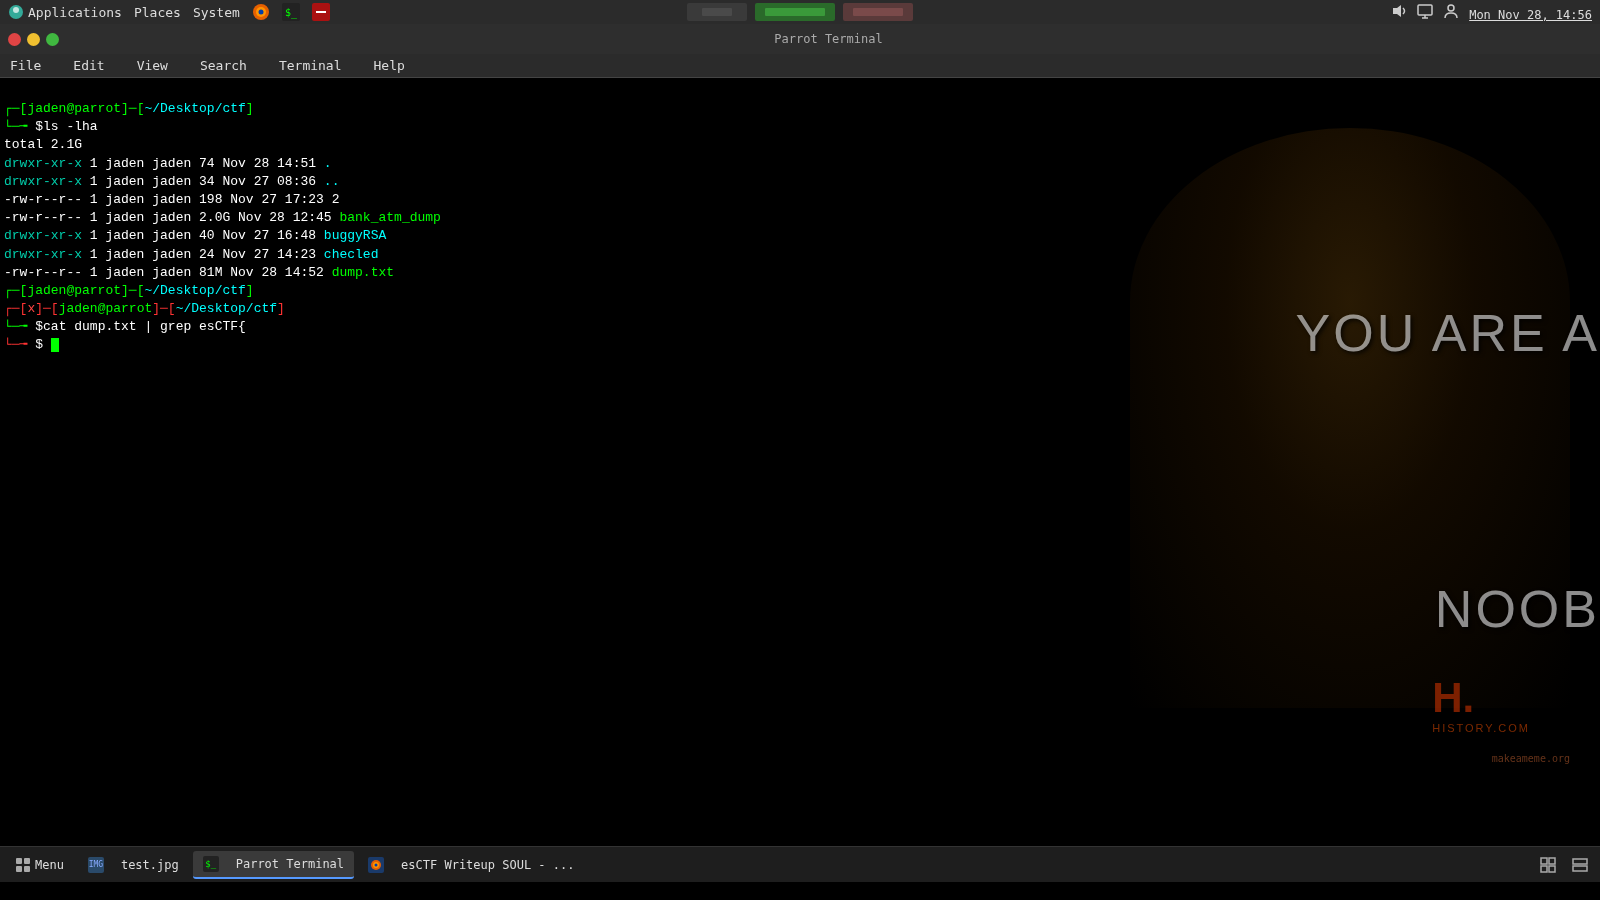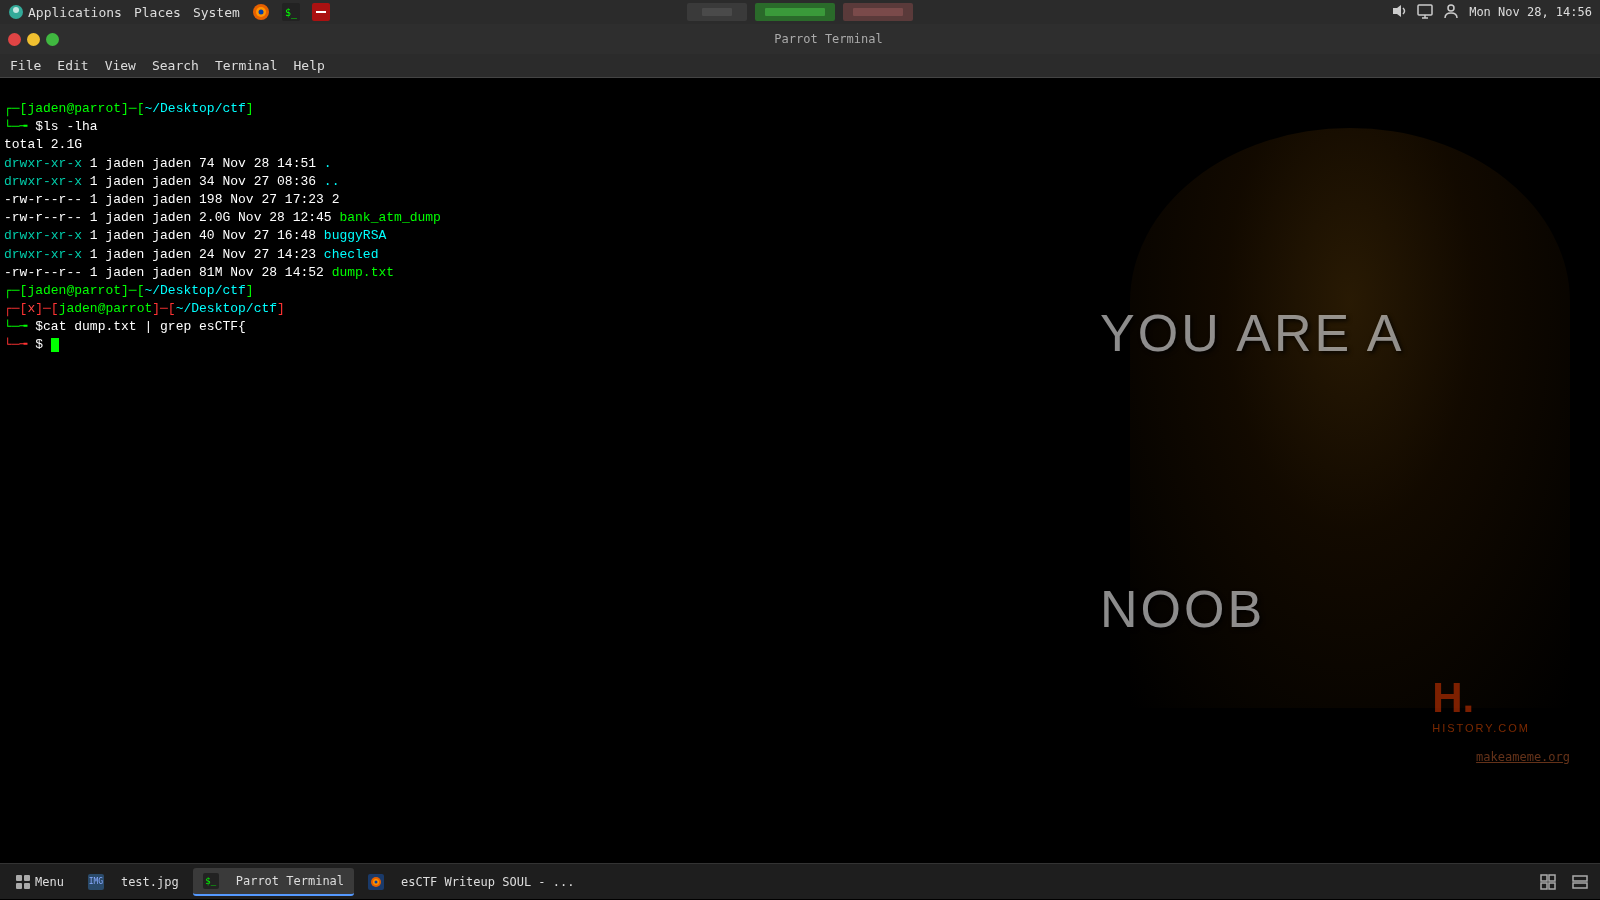--- a/index.html
+++ b/index.html
@@ -39,24 +39,25 @@
     }
     #top-bar-center {
       position: absolute;
       left: 50%;
       transform: translateX(-50%);
       color: #ddd;
       font-size: 13px;
     }
     #top-bar-right {
       display: flex;
-      align-items: center;
+      align-items: flex-end;
       gap: 10px;
       color: #ddd;
       font-size: 12px;
+      text-decoration: underline;
     }
 
     
     #window {
       width: 100%;
       background: #1a1a1a;
       border: none;
     }
     #window-titlebar {
       height: 30px;
@@ -76,21 +77,21 @@
     .btn-min { background: #f0c030; }
     .btn-max { background: #40b840; }
 
     
     #menu-bar {
       height: 24px;
       background: #2b2b2b;
       display: flex;
       align-items: center;
       padding: 0 4px;
-      gap: 4px;
+      gap: 20px;
       border-bottom: 1px solid #444;
     }
     .menu-item {
       color: #ddd;
       font-size: 13px;
       padding: 2px 6px;
       cursor: pointer;
     }
 
     
@@ -103,21 +104,21 @@
     }
 
     #meme-overlay {
       position: absolute;
       right: 0;
       top: 0;
       width: 500px;
       height: 100%;
       display: flex;
       flex-direction: column;
-      align-items: flex-start;
+      align-items: flex-end;
       justify-content: center;
       z-index: 5;
     }
 
     .meme-text-top {
       font-family: Impact, Arial Black, sans-serif;
       font-size: 52px;
       color: rgba(255,255,255,0.55);
       text-align: center;
       letter-spacing: 3px;
@@ -167,24 +168,23 @@
       font-family: Arial Black, sans-serif;
       font-size: 11px;
       color: #cc4400;
       letter-spacing: 2px;
     }
 
     #makeameme-text {
       position: absolute;
       right: 30px;
       bottom: 100px;
-      font-size: 12px;
+      font-size: 10px;
       color: rgba(200,100,50,0.5);
       z-index: 10;
-      text-decoration: underline;
     }
 
     
     #terminal-text {
       position: absolute;
       left: 0;
       top: 0;
       padding: 22px 4px;
       font-family: 'Courier New', Courier, monospace;
       font-size: 13px;
@@ -208,21 +208,21 @@
       animation: blink 1s step-end infinite;
     }
 
     @keyframes blink {
       50% { opacity: 0; }
     }
 
     
     #taskbar {
       position: absolute;
-      bottom: 1px;
+      bottom: 18px;
       width: 100%;
       height: 36px;
       background: #1e1e1e;
       border-top: 1px solid #333;
       display: flex;
       align-items: center;
       padding: 0 6px;
       gap: 4px;
       z-index: 200;
     }

